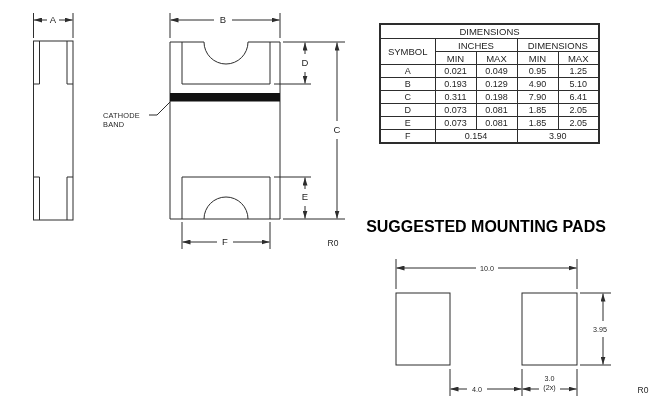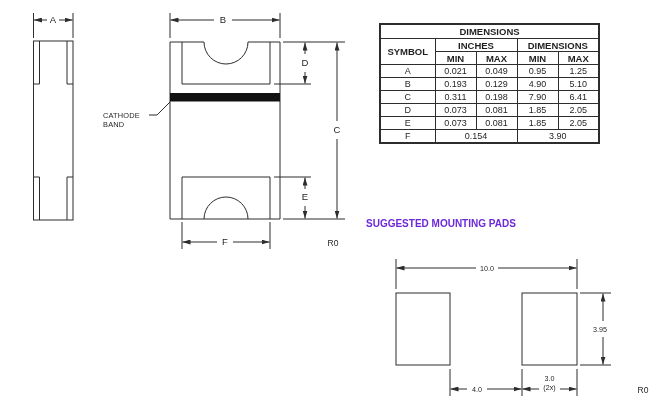--- a/index.html
+++ b/index.html
@@ -22,29 +22,29 @@
     position:absolute; left:379px; top:23px;
     border-collapse:collapse; table-layout:fixed;
     width:219px; font-size:9px; text-align:center;
   }
   .dim-table td {
     border:1px solid #2d2d2d; padding:0; height:12px;
     text-align:center; vertical-align:middle; overflow:hidden;
     color:#1f1f1f;
   }
   .dim-table { border:2px solid #2d2d2d; }
-  .dim-table .hd { font-weight:bold; font-size:9.5px;margin-left:36px; }
+  .dim-table .hd { font-weight:normal; font-size:9.5px;margin-left:36px; }
   .dim-table .title-row td { height:13px; }
   .tbl-footnote {
     position:absolute; left:379px; top:145px; width:219px;
     text-align:right; font-size:10.5px; color:#1f1f1f;
   }
   .pads-title {
     position:absolute; left:366px; top:218px; width:240px;
-    font-size:10px; font-weight:bold; color:#6d28d9;
+    text-align:center; font-size:16px; font-weight:bold; color:#000000;
   }
   .pads-subtitle {
     position:absolute; left:366px; top:232px; width:240px;
     text-align:center; font-size:11px; font-weight:bold; color:#1f1f1f;
   }
 </style>
 </head>
 <body>
 
 <div class="canvas">

